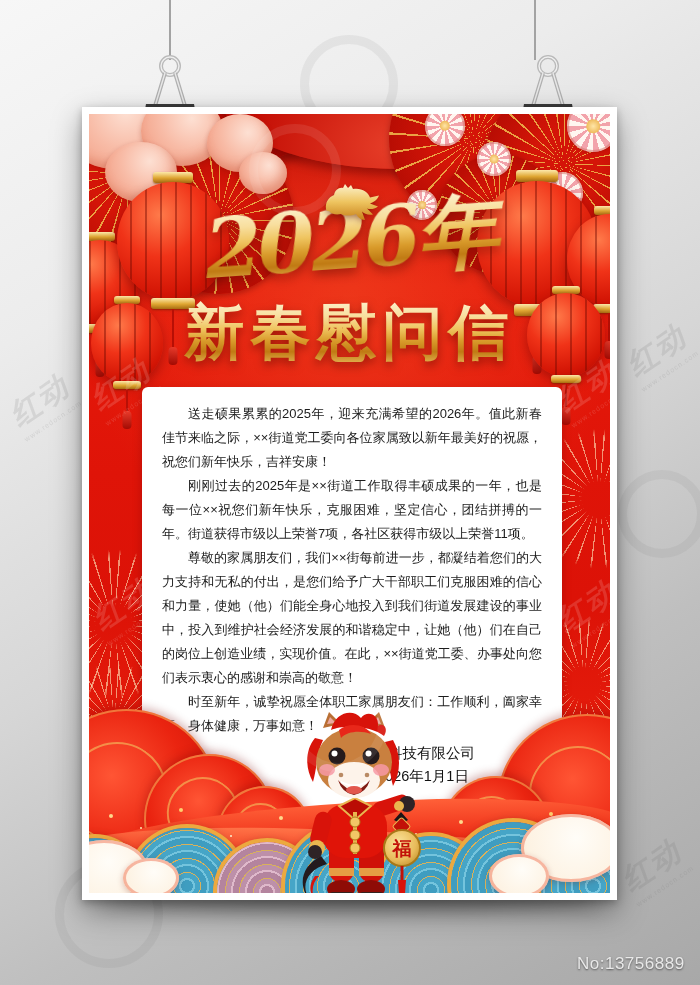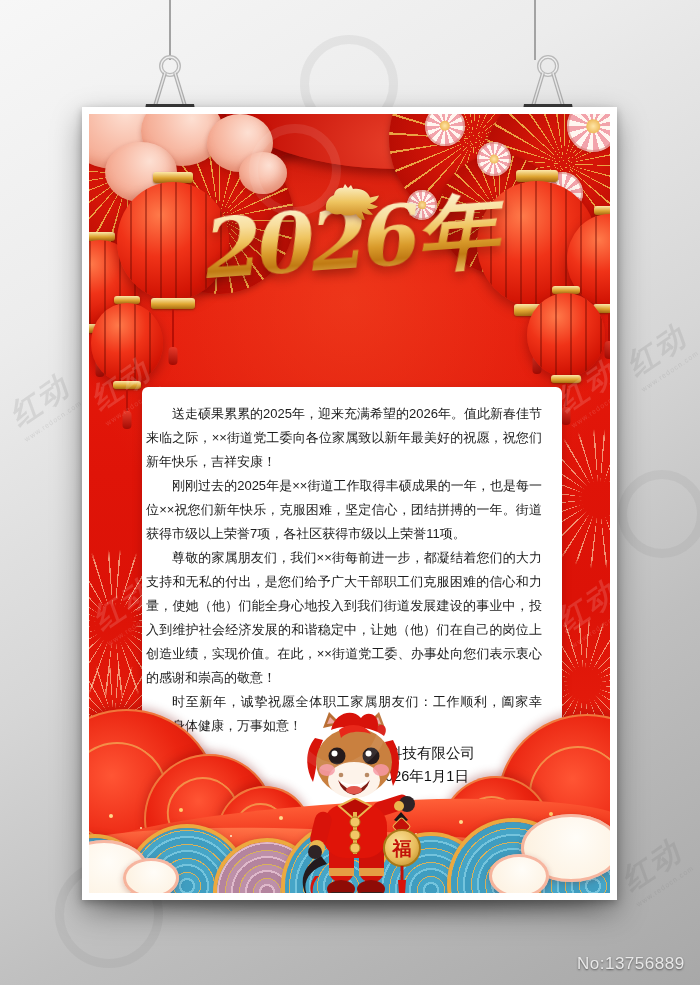--- a/index.html
+++ b/index.html
@@ -78,21 +78,21 @@
     font-family:"DejaVu Serif","Liberation Serif",serif;font-style:italic;font-weight:bold;
     font-size:82px;line-height:1;transform:rotate(-4deg);letter-spacing:-4px;
     filter:drop-shadow(0 4px 6px rgba(90,10,0,.55));}
   .horsehead{position:absolute;left:234px;top:70px;filter:drop-shadow(0 2px 3px rgba(90,10,0,.5));}
   .mtitle{position:absolute;left:0;top:184px;width:100%;text-align:center;
     font-weight:900;font-size:60px;line-height:1.15;letter-spacing:6px;
     filter:drop-shadow(0 4px 5px rgba(100,10,0,.6));}
 
   
   .panel{position:absolute;left:53px;top:273px;width:420px;height:446px;background:#fff;border-radius:6px;
-    box-shadow:0 4px 10px rgba(110,0,0,.35);box-sizing:border-box;padding:15px 20px 0 4px;}
+    box-shadow:0 4px 10px rgba(110,0,0,.35);box-sizing:border-box;padding:15px 20px 0 20px;}
   .panel p{margin:0;font-size:13px;line-height:24px;color:#1c1c1c;text-align:justify;text-indent:2em;}
   .sign{margin:4px 24px 0 auto;width:190px;text-align:center;font-size:14.5px;line-height:23px;color:#111;}
 
   
   .rcloud{position:absolute;border-radius:50%;
     background:radial-gradient(circle at 42% 36%,#ff5534 0%,#ea2410 45%,#d01305 78%,#b50b03 100%);
     box-shadow:inset 0 0 0 2px rgba(243,186,92,.55),0 -3px 10px rgba(120,0,0,.3);}
   .rcloud::after{content:"";position:absolute;left:18%;top:18%;width:52%;height:52%;border-radius:50%;
     border:2px solid rgba(243,186,92,.65);border-right-color:transparent;transform:rotate(35deg);}
   .wave{position:absolute;background:linear-gradient(180deg,#ff6038 0%,#e61708 55%,#c30d04 100%);}
@@ -253,20 +253,21 @@
             <linearGradient id="gg" x1="0" y1="0" x2="0" y2="1">
               <stop offset="0" stop-color="#fdf3cf"></stop>
                 <stop offset=".5" stop-color="#eec45f"></stop>
                 <stop offset="1" stop-color="#c8811a"></stop>
             </linearGradient>
           </defs>
           <path fill="url(#gg)" d="M6,50 C4,36 12,26 22,22 C24,12 32,6 40,8 L44,0 L50,8 L56,2 L60,10 C76,7 90,15 94,27 L112,23 C108,33 100,37 94,39 L110,45 C102,51 94,51 88,49 L100,61 C90,63 82,59 78,55 L84,72 C74,72 68,64 66,60 C56,64 44,64 36,60 C26,62 16,60 12,54 C8,54 6,53 6,50 Z"></path>
         </svg>
       </div>
 
+      <div class="mtitle gold">新春慰问信</div>
 
       <div class="panel">
         <p>送走硕果累累的2025年，迎来充满希望的2026年。值此新春佳节来临之际，××街道党工委向各位家属致以新年最美好的祝愿，祝您们新年快乐，吉祥安康！</p>
         <p>刚刚过去的2025年是××街道工作取得丰硕成果的一年，也是每一位××祝您们新年快乐，克服困难，坚定信心，团结拼搏的一年。街道获得市级以上荣誉7项，各社区获得市级以上荣誉11项。</p>
         <p>尊敬的家属朋友们，我们××街每前进一步，都凝结着您们的大力支持和无私的付出，是您们给予广大干部职工们克服困难的信心和力量，使她（他）们能全身心地投入到我们街道发展建设的事业中，投入到维护社会经济发展的和谐稳定中，让她（他）们在自己的岗位上创造业绩，实现价值。在此，××街道党工委、办事处向您们表示衷心的感谢和崇高的敬意！</p>
         <p>时至新年，诚挚祝愿全体职工家属朋友们：工作顺利，阖家幸福，身体健康，万事如意！</p>
         <div class="sign">
           <div>××科技有限公司</div>
           <div>2026年1月1日</div>
         </div>

